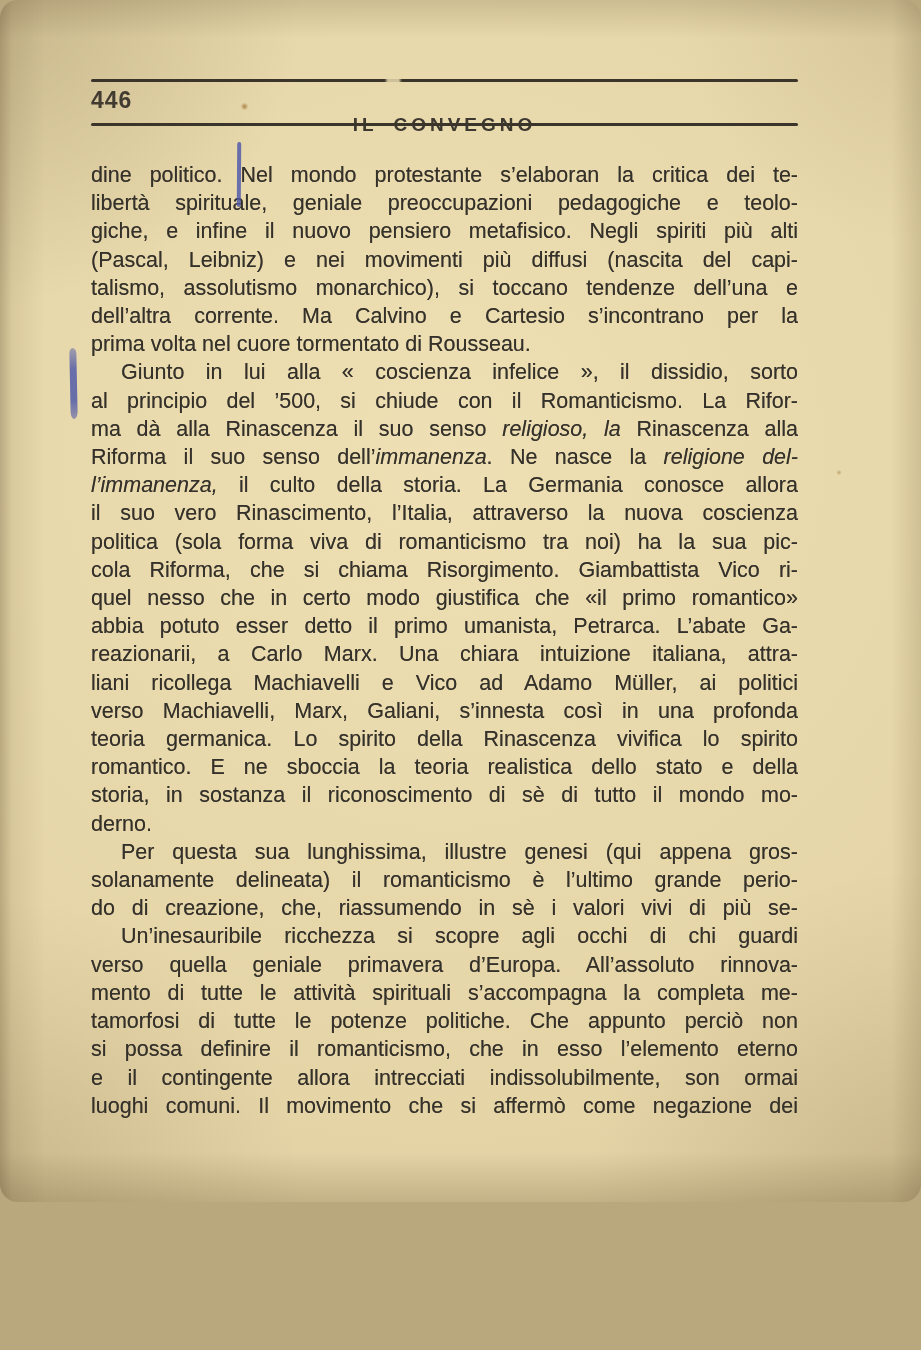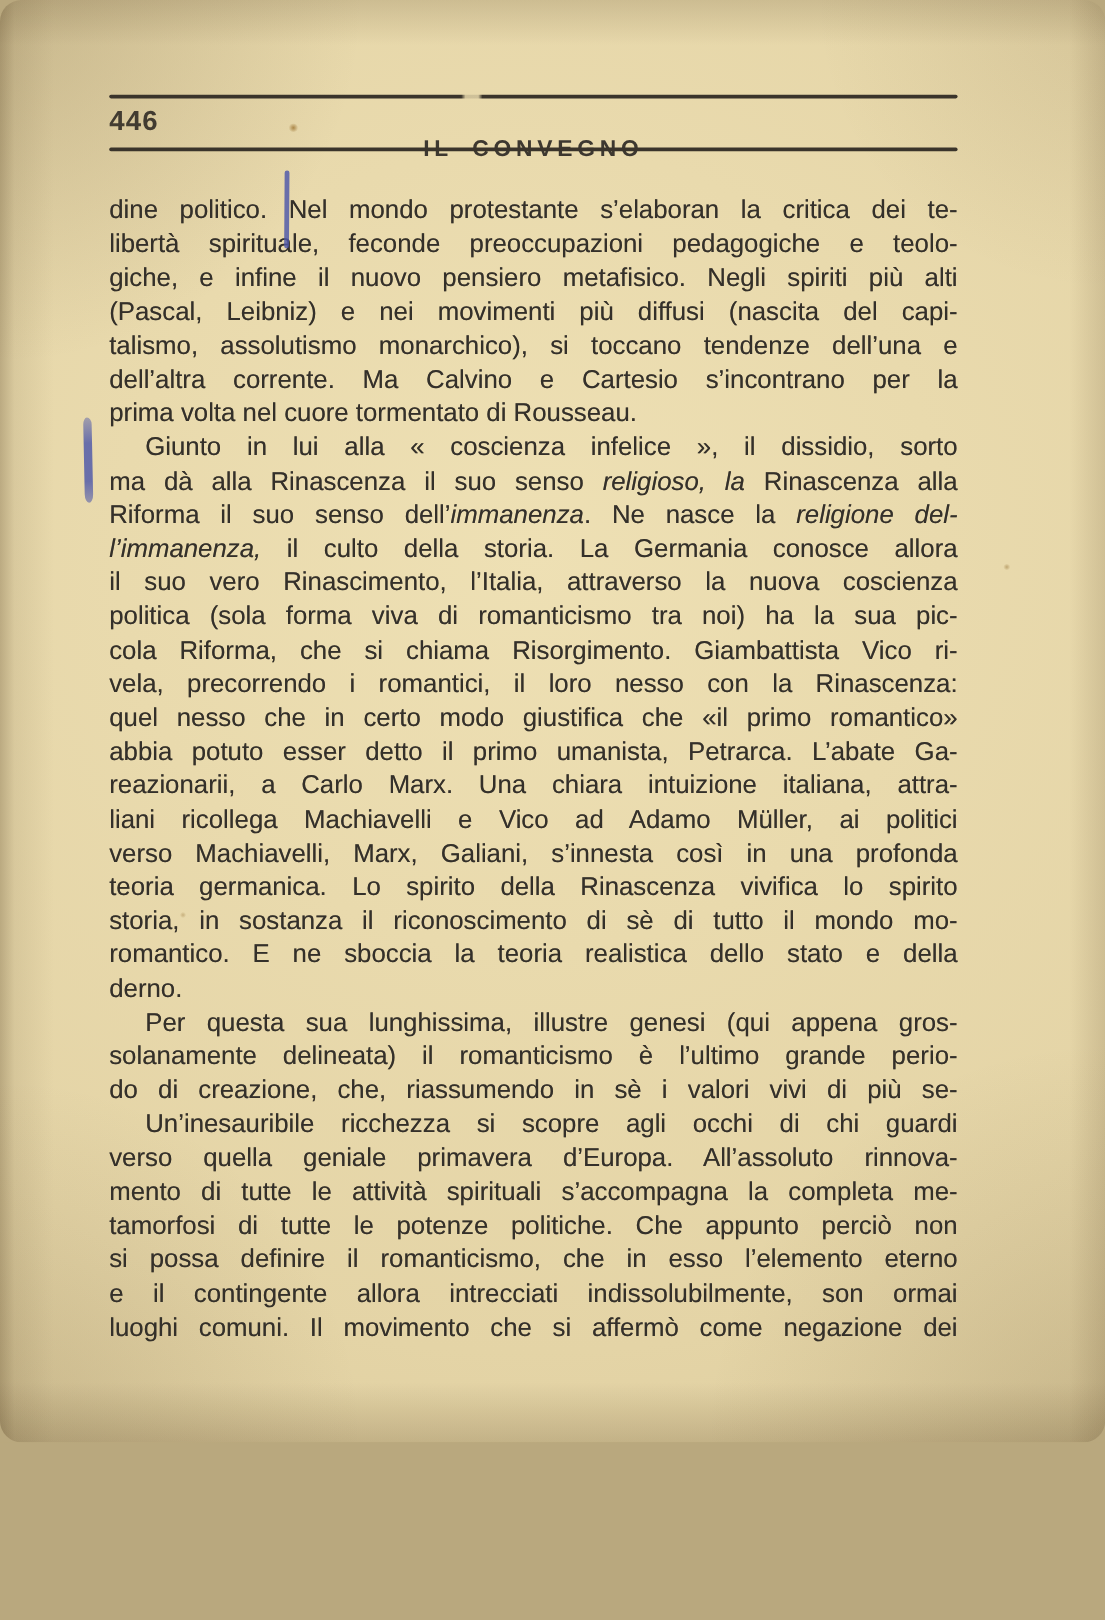--- a/index.html
+++ b/index.html
@@ -88,42 +88,42 @@
   <div class="rule rule-top"></div>
 
   <div class="page-number">446</div>
 
   <div class="running-title">IL CONVEGNO</div>
 
   <div class="rule rule-bottom"></div>
 
   <div class="text-block">
       <div class="line"><span>dine politico. Nel mondo protestante s’elaboran la critica dei te-</span></div>
-      <div class="line"><span>libertà spirituale, feconde preoccupazioni pedagogiche e teolo-</span></div>
+      <div class="line"><span>libertà spirituale, geniale preoccupazioni pedagogiche e teolo-</span></div>
       <div class="line"><span>giche, e infine il nuovo pensiero metafisico. Negli spiriti più alti</span></div>
       <div class="line"><span>(Pascal, Leibniz) e nei movimenti più diffusi (nascita del capi-</span></div>
       <div class="line"><span>talismo, assolutismo monarchico), si toccano tendenze dell’una e</span></div>
       <div class="line"><span>dell’altra corrente. Ma Calvino e Cartesio s’incontrano per la</span></div>
       <div class="line endp"><span>prima volta nel cuore tormentato di Rousseau.</span></div>
       <div class="line ind"><span>Giunto in lui alla « coscienza infelice », il dissidio, sorto</span></div>
+      <div class="line"><span>al principio del ’500, si chiude con il Romanticismo. La Rifor-</span></div>
       <div class="line"><span>ma dà alla Rinascenza il suo senso </span><span class="it">religioso,</span><span> </span><span class="it">la</span><span> Rinascenza alla</span></div>
       <div class="line"><span>Riforma il suo senso dell’</span><span class="it">immanenza</span><span>. Ne nasce la </span><span class="it">religione del-</span></div>
       <div class="line"><span class="it">l’immanenza,</span><span> il culto della storia. La Germania conosce allora</span></div>
       <div class="line"><span>il suo vero Rinascimento, l’Italia, attraverso la nuova coscienza</span></div>
       <div class="line"><span>politica (sola forma viva di romanticismo tra noi) ha la sua pic-</span></div>
       <div class="line"><span>cola Riforma, che si chiama Risorgimento. Giambattista Vico ri-</span></div>
-      <div class="line"><span>vela, precorrendo i romantici, il loro nesso con la Rinascenza:</span></div>
       <div class="line"><span>quel nesso che in certo modo giustifica che «il primo romantico»</span></div>
       <div class="line"><span>abbia potuto esser detto il primo umanista, Petrarca. L’abate Ga-</span></div>
       <div class="line"><span>reazionarii, a Carlo Marx. Una chiara intuizione italiana, attra-</span></div>
       <div class="line"><span>liani ricollega Machiavelli e Vico ad Adamo Müller, ai politici</span></div>
       <div class="line"><span>verso Machiavelli, Marx, Galiani, s’innesta così in una profonda</span></div>
       <div class="line"><span>teoria germanica. Lo spirito della Rinascenza vivifica lo spirito</span></div>
+      <div class="line"><span>romantico. E ne sboccia la teoria realistica dello stato e della</span></div>
       <div class="line"><span>storia, in sostanza il riconoscimento di sè di tutto il mondo mo-</span></div>
-      <div class="line"><span>romantico. E ne sboccia la teoria realistica dello stato e della</span></div>
       <div class="line endp"><span>derno.</span></div>
       <div class="line ind"><span>Per questa sua lunghissima, illustre genesi (qui appena gros-</span></div>
       <div class="line"><span>solanamente delineata) il romanticismo è l’ultimo grande perio-</span></div>
       <div class="line"><span>do di creazione, che, riassumendo in sè i valori vivi di più se-</span></div>
       <div class="line ind"><span>Un’inesauribile ricchezza si scopre agli occhi di chi guardi</span></div>
       <div class="line"><span>verso quella geniale primavera d’Europa. All’assoluto rinnova-</span></div>
       <div class="line"><span>mento di tutte le attività spirituali s’accompagna la completa me-</span></div>
       <div class="line"><span>tamorfosi di tutte le potenze politiche. Che appunto perciò non</span></div>
       <div class="line"><span>si possa definire il romanticismo, che in esso l’elemento eterno</span></div>
       <div class="line"><span>e il contingente allora intrecciati indissolubilmente, son ormai</span></div>

